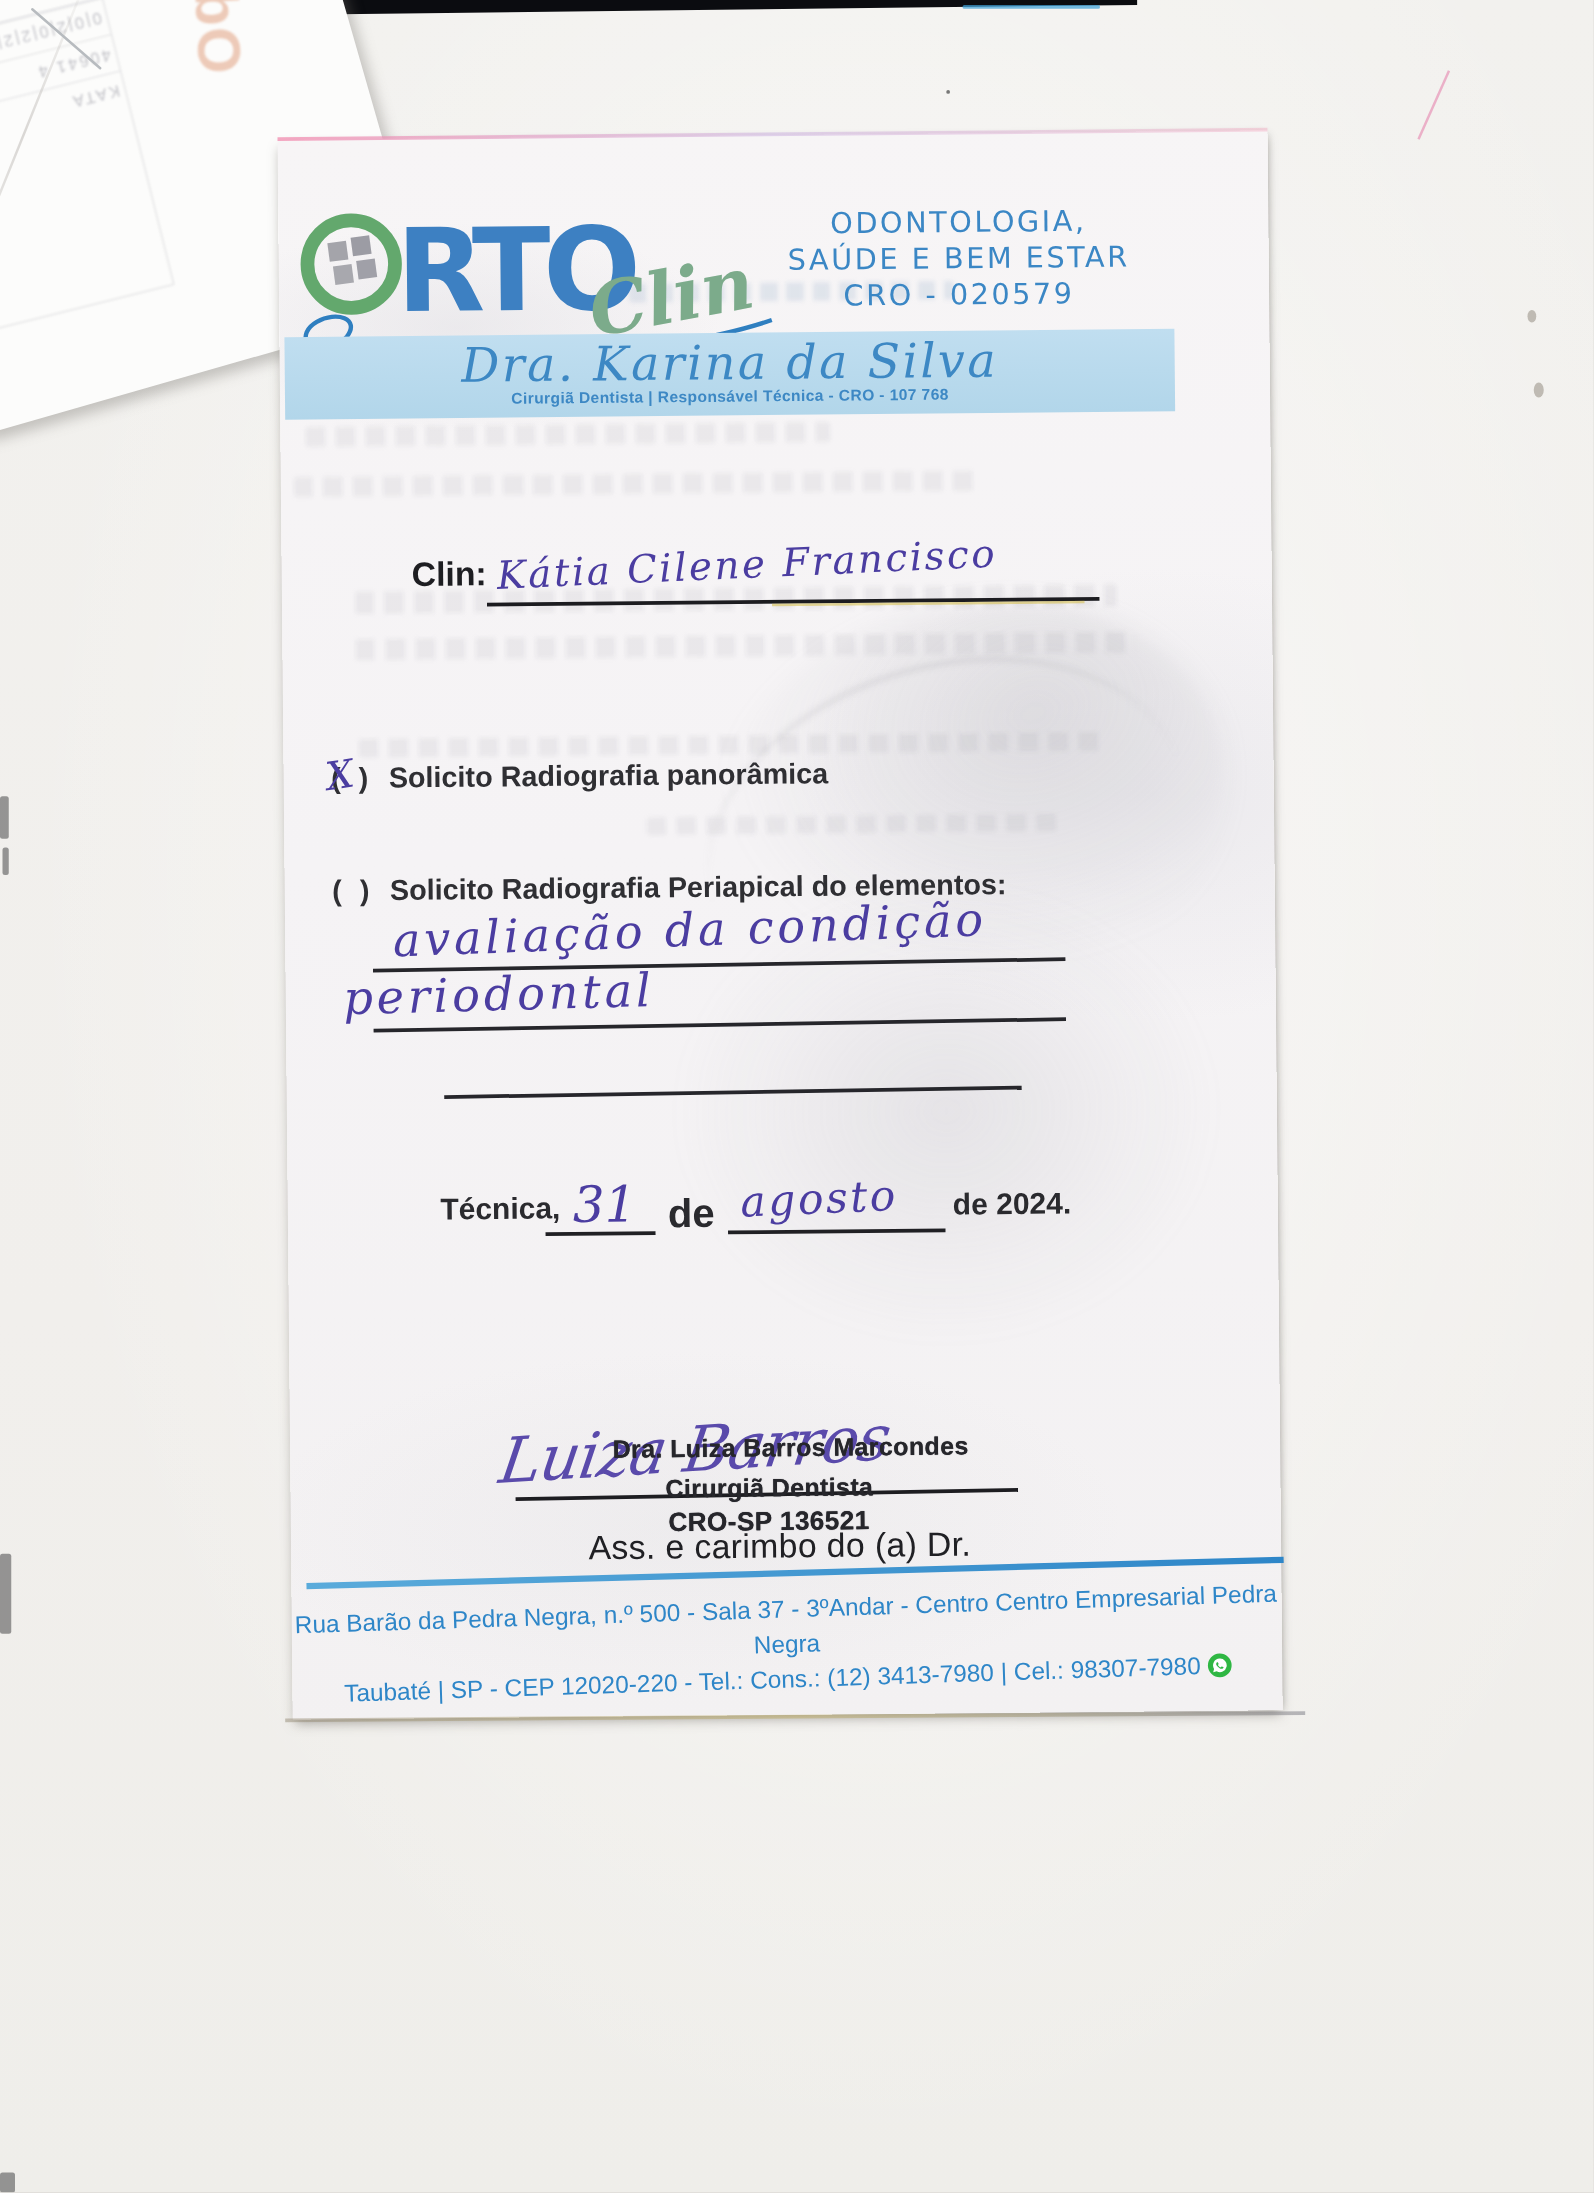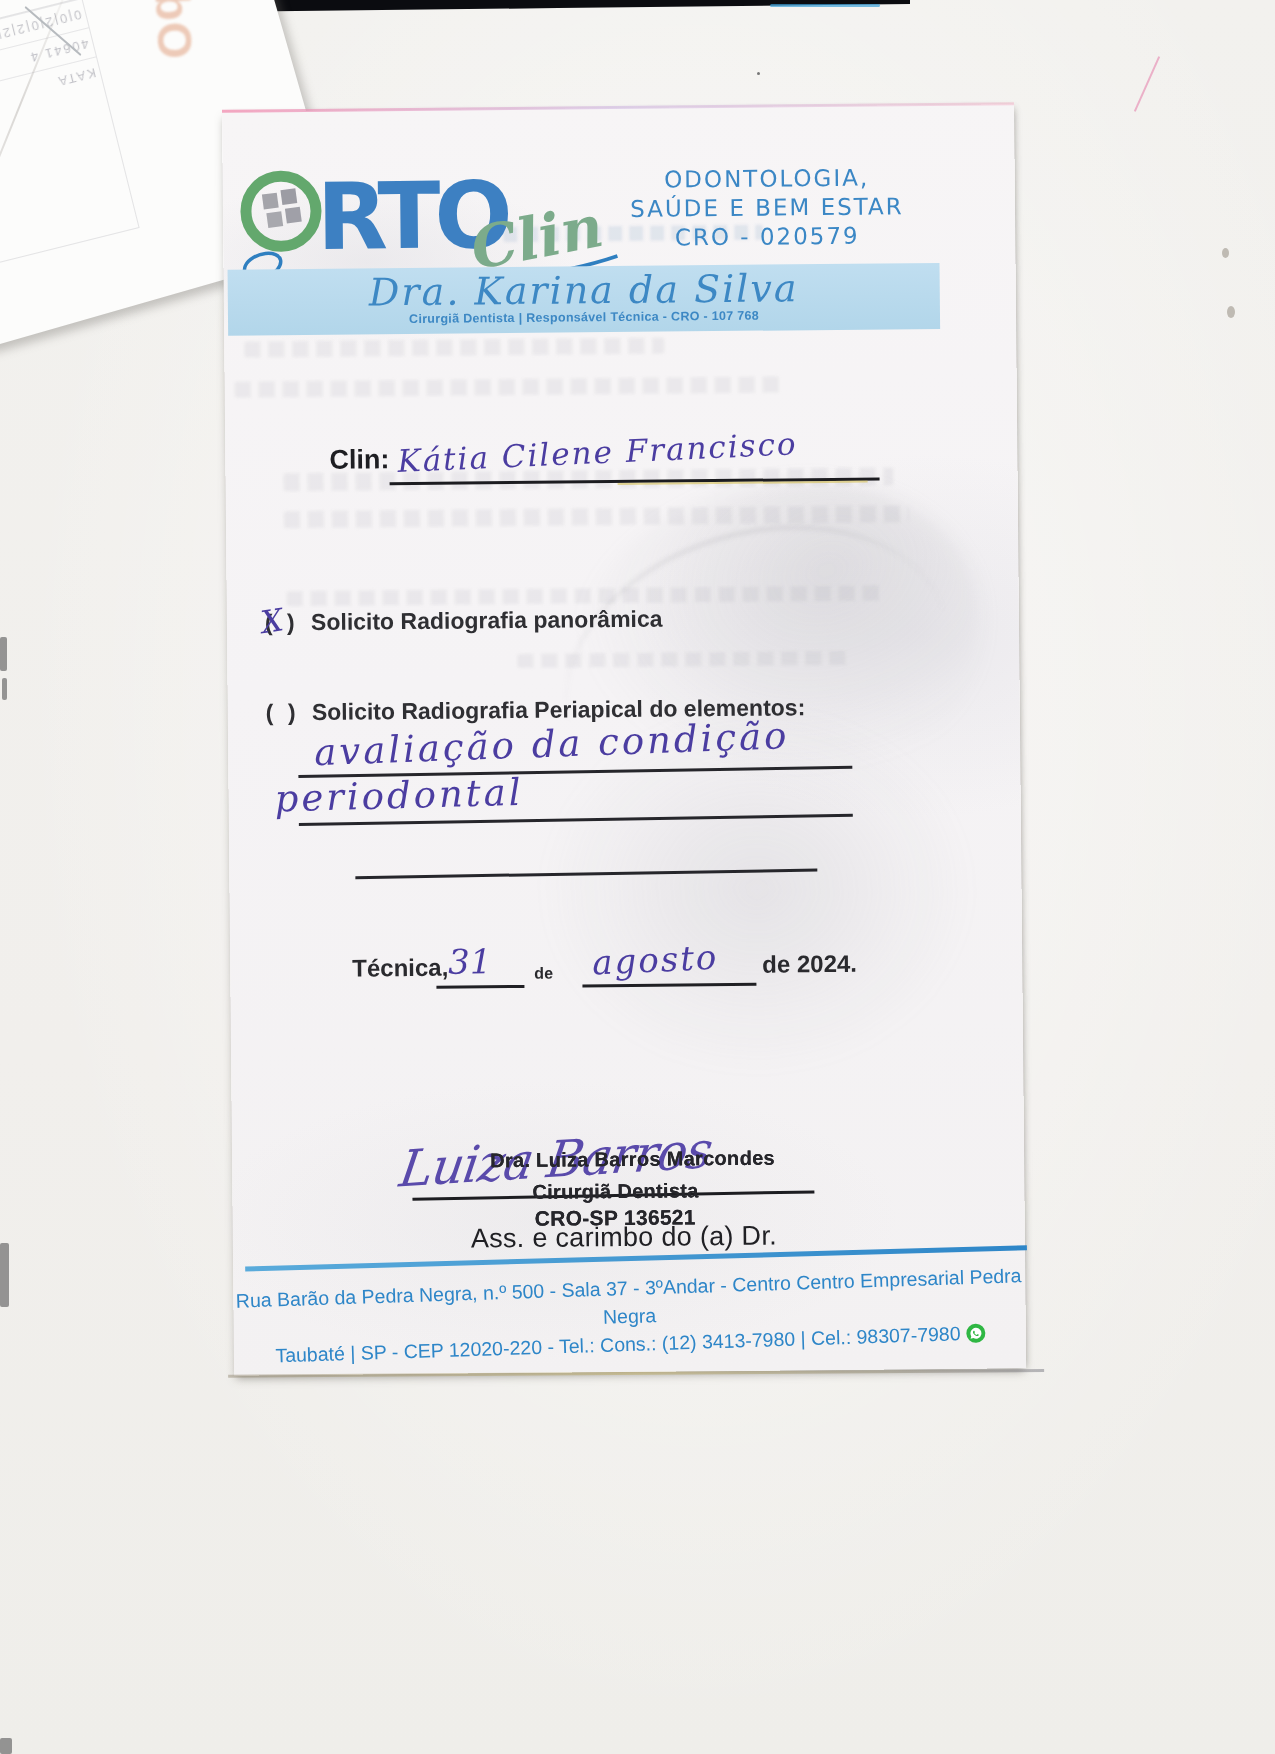--- a/index.html
+++ b/index.html
@@ -88,23 +88,23 @@
   .note-line{position:absolute;height:3px;background:#26262b;}
   .note-line-1{left:70px;top:662px;width:554px;transform:rotate(-.4deg);}
   .note-line-2{left:70px;top:710px;width:554px;transform:rotate(-.4deg);}
   .note-line-3{left:126px;top:764px;width:462px;transform:rotate(-.4deg);}
 
   .date-row{position:absolute;left:0;top:836px;width:792px;height:60px;}
   .date-city{position:absolute;left:122px;top:8px;font-size:24px;color:#2a2a2e;font-weight:700;}
   .date-ul{position:absolute;height:2.5px;background:#202024;top:40px;}
   .date-ul-1{left:206px;width:88px;}
   .date-ul-2{left:352px;width:174px;}
-  .hand-day{position:absolute;left:218px;top:-4px;font-size:34px;}
+  .hand-day{position:absolute;left:228px;top:-4px;font-size:40px;}
   .hand-month{position:absolute;left:362px;top:-4px;font-size:34px;letter-spacing:2px;transform:rotate(-2deg);}
-  .date-de1{position:absolute;left:304px;top:20px;font-size:16px;color:#2a2a2e;font-weight:700;}
+  .date-de1{position:absolute;left:304px;top:8px;font-size:32px;color:#2a2a2e;font-weight:700;}
   .date-de2{position:absolute;left:532px;top:8px;font-size:24px;color:#2a2a2e;font-weight:700;}
 
   
   .sig-scribble{position:absolute;left:168px;top:1022px;font-size:50px;color:#5242a8;
     letter-spacing:-1px;transform:rotate(-3deg) skewX(-12deg);white-space:nowrap;opacity:.95;}
   .stamp{position:absolute;color:#26262b;font-weight:700;letter-spacing:.3px;text-shadow:0 0 .6px #26262b;}
   .stamp-1{left:258px;top:1040px;font-size:20px;}
   .stamp-2{left:300px;top:1072px;font-size:20px;}
   .stamp-3{left:302px;top:1098px;font-size:21px;}
   .sig-line{position:absolute;left:180px;top:1086px;width:402px;height:3px;background:#1d1d21;transform:rotate(-.5deg);}

